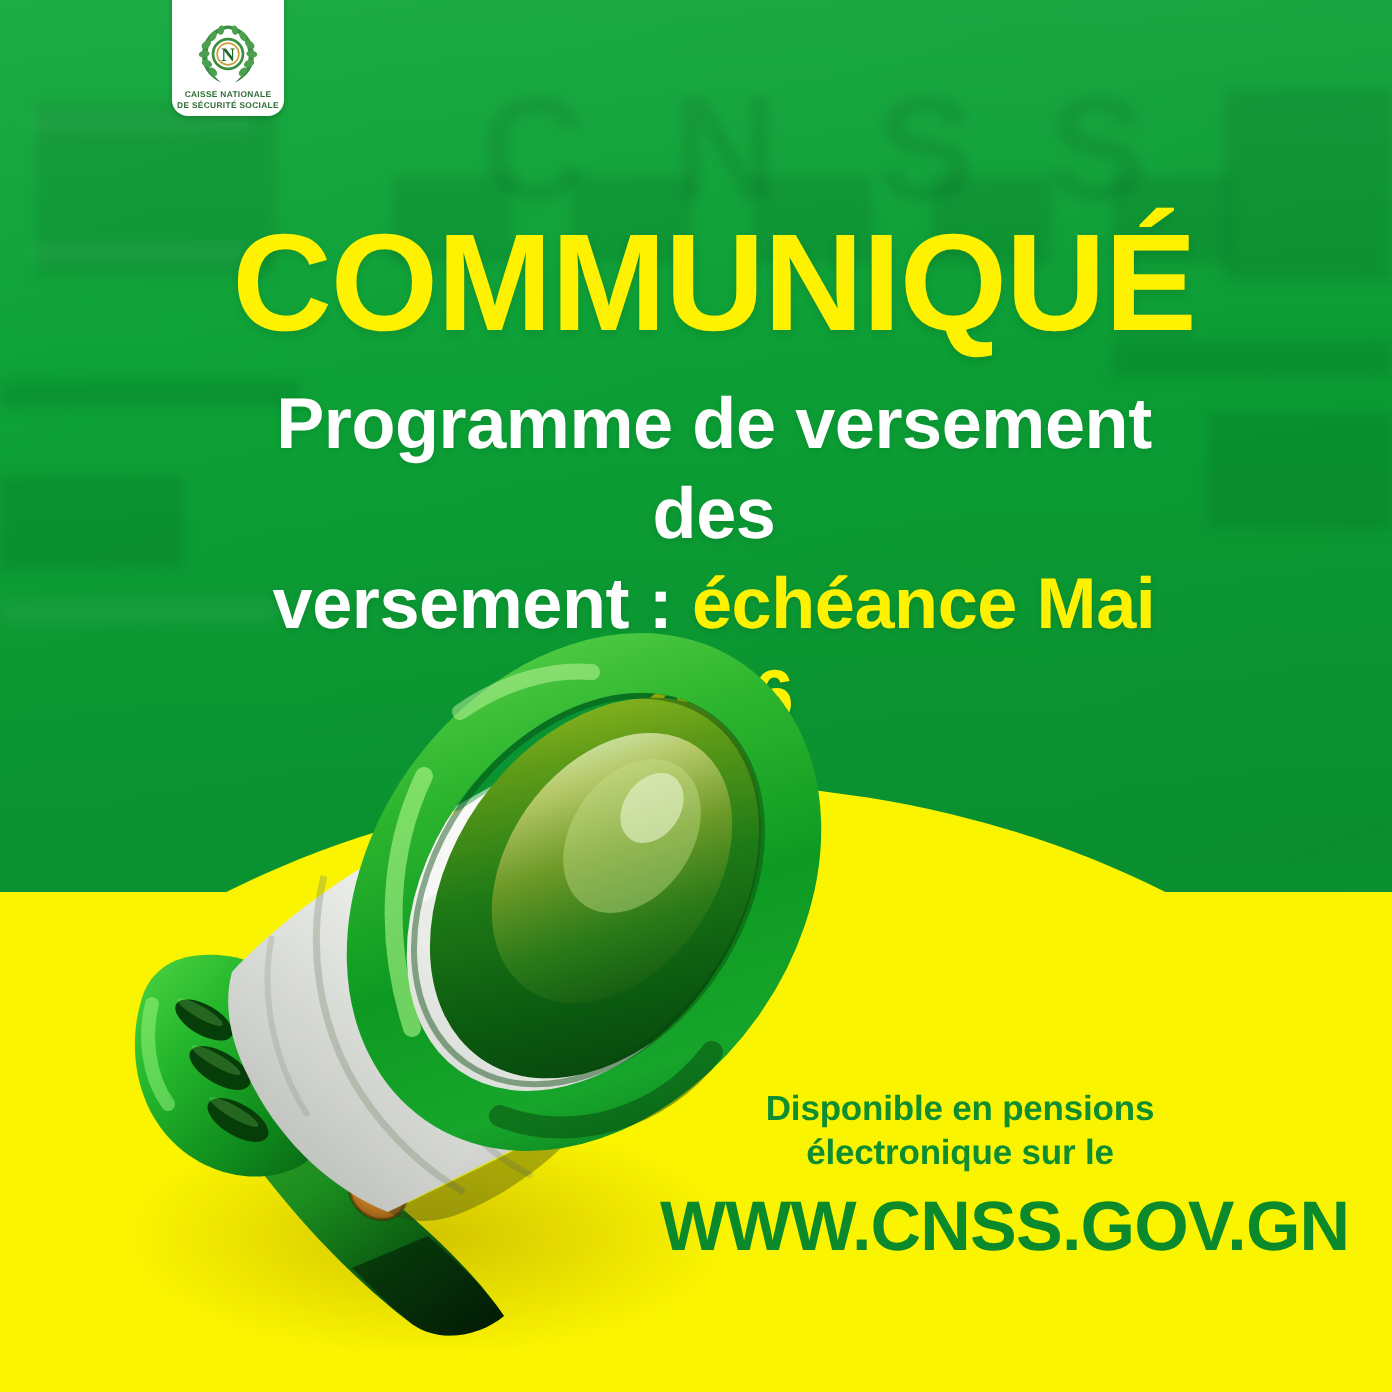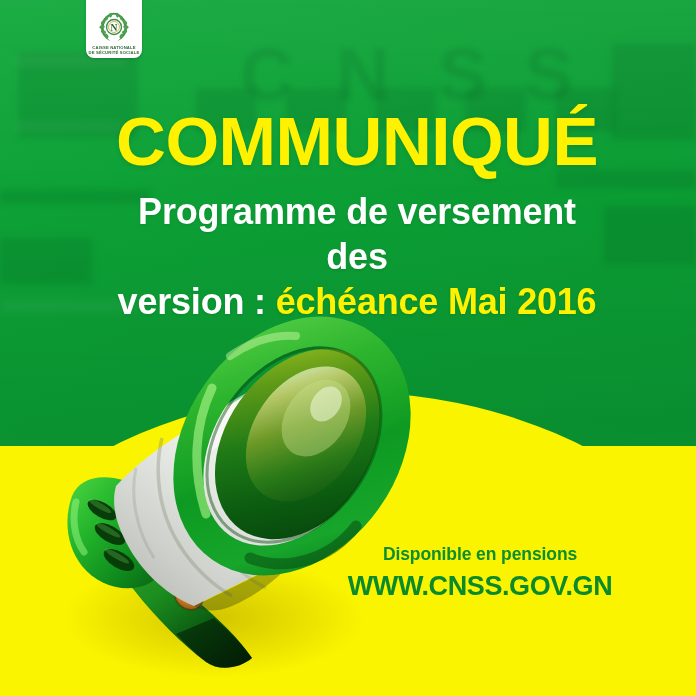--- a/index.html
+++ b/index.html
@@ -151,21 +151,21 @@
   }
   .avail {
     font-size: 17.5px;
     line-height: 1.28;
     font-weight: 700;
     color: #0E8E31;
     letter-spacing: -0.1px;
   }
   .url {
     margin-top: 6px;
-    font-size: 27px;
+    font-size: 35px;
     font-weight: 700;
     color: #0A8A2B;
     letter-spacing: -0.4px;
   }
 
   
   .megaphone {
     position: absolute;
     left: 44px;
     top: 318px;
@@ -243,21 +243,21 @@
     <div class="logo-caption">
       <div>CAISSE NATIONALE</div>
       <div>DE SÉCURITÉ SOCIALE</div>
     </div>
   </div>
 
   <div class="headline">
     <div class="title">COMMUNIQUÉ</div>
     <div class="subtitle">
       <span>Programme de versement des</span><br>
-      <span>version : </span><span class="hl">échéance Mai 2016</span>
+      <span>versement : </span><span class="hl">échéance Mai 2016</span>
     </div>
   </div>
 
   <div class="megaphone">
     <svg viewBox="0 0 350 360" width="350" height="360" aria-hidden="true">
       <defs>
         <linearGradient id="coneGrad" x1="0" y1="1" x2="1" y2="0">
           <stop offset="0%" stop-color="#B9BCB6"></stop>
           <stop offset="22%" stop-color="#D6D9D3"></stop>
           <stop offset="48%" stop-color="#F2F4F0"></stop>
@@ -398,17 +398,18 @@
         <path d="M206 240 C242 254 286 242 312 208" stroke="rgba(4,60,10,0.45)" stroke-width="11" fill="none" stroke-linecap="round"></path>
       </g>
 
       <ellipse cx="250" cy="127" rx="76" ry="106" transform="rotate(35 250 127)" fill="none" stroke="rgba(6,70,12,0.45)" stroke-width="3"></ellipse>
     </svg>
   </div>
 
   <div class="bottom-text">
     <div class="avail">
       <div>Disponible en pensions</div>
+      <div>électronique sur le</div>
     </div>
     <div class="url">WWW.CNSS.GOV.GN</div>
   </div>
 
 </div>
 
 </body></html>

